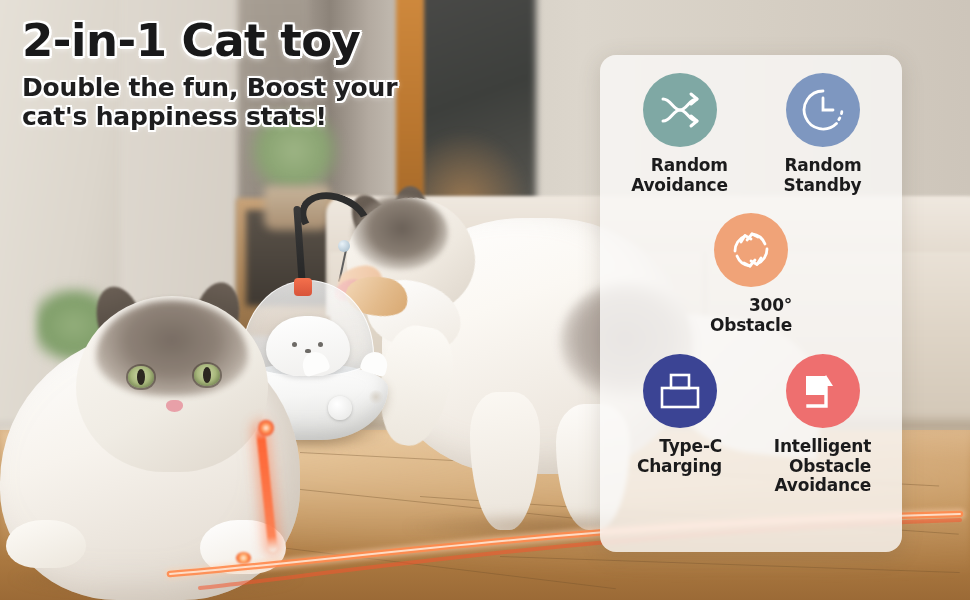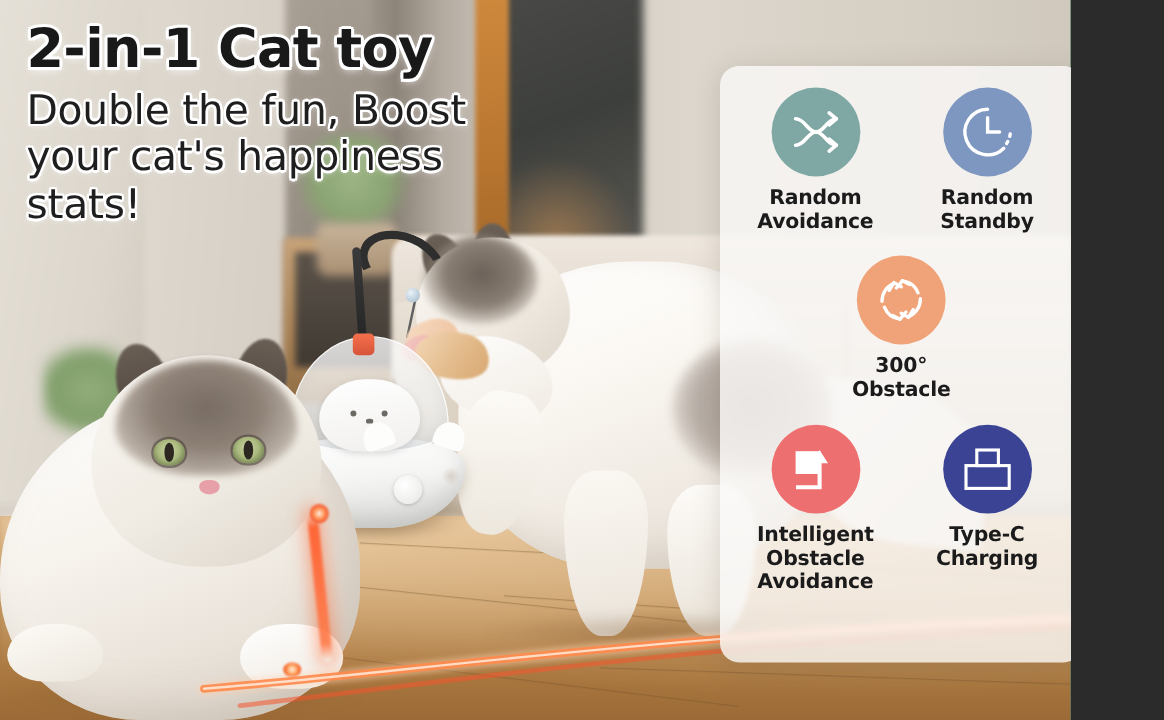--- a/index.html
+++ b/index.html
@@ -1,19 +1,19 @@
 <!DOCTYPE html>
 <html><head>
 <meta charset="utf-8">
 <title>2-in-1 Cat toy</title>
 <style>
   html,body{margin:0;padding:0;background:#2b2b2b;}
   *{box-sizing:border-box;}
   .stage{
-    position:relative;width:892px;height:600px;overflow:hidden;
+    position:relative;width:970px;height:600px;overflow:hidden;
     font-family:"DejaVu Sans","Liberation Sans",sans-serif;
     background:#86efac;
   }
 
   
   .bg{position:absolute;inset:0;}
   .wall{
     position:absolute;left:0;top:0;width:970px;height:470px;
     background:
       linear-gradient(90deg,
@@ -361,21 +361,21 @@
   .headline{position:absolute;left:22px;top:18px;width:420px;z-index:40;}
   .h-title{
     font-size:45px;font-weight:bold;color:#19191a;line-height:1.02;
     letter-spacing:-.5px;
     text-shadow:
       -2px -2px 0 #fff, 2px -2px 0 #fff, -2px 2px 0 #fff, 2px 2px 0 #fff,
       0 -2.5px 0 #fff, 0 2.5px 0 #fff, -2.5px 0 0 #fff, 2.5px 0 0 #fff,
       0 2px 7px rgba(255,255,255,.85);
   }
   .h-sub{
-    margin-top:9px;font-size:34px;font-weight:400;color:#1e1e1f;line-height:1.16;
+    margin-top:9px;font-size:25px;font-weight:700;color:#1e1e1f;line-height:1.16;
     letter-spacing:-.2px;
     text-shadow:
       -1.6px -1.6px 0 #fff, 1.6px -1.6px 0 #fff, -1.6px 1.6px 0 #fff, 1.6px 1.6px 0 #fff,
       0 -2px 0 #fff, 0 2px 0 #fff, -2px 0 0 #fff, 2px 0 0 #fff,
       0 1px 6px rgba(255,255,255,.8);
   }
 
   
   .panel{
     position:absolute;left:600px;top:55px;width:302px;height:497px;
@@ -389,21 +389,21 @@
   }
   .prow{display:flex;justify-content:space-around;align-items:flex-start;margin-bottom:6px;}
   .pcell{width:140px;display:flex;flex-direction:column;align-items:center;}
   .circle{
     width:74px;height:74px;border-radius:50%;
     display:flex;align-items:center;justify-content:center;
     margin-bottom:9px;
   }
   .circle svg{display:block;}
   .plabel{
-    font-size:17px;font-weight:600;color:#1b1b1c;text-align:center;
+    font-size:17px;font-weight:600;color:#1b1b1c;text-align:right;
     line-height:1.16;letter-spacing:-.2px;
   }
   .row2{margin-top:12px;}
   .row3{margin-top:12px;}
 </style>
 </head>
 <body>
 
 <div class="stage">
 
@@ -567,44 +567,44 @@
         <div class="plabel">
           <span>300°</span><br>
           <span>Obstacle</span>
         </div>
       </div>
 
     </div>
 
     <div class="prow row3">
       <div class="pcell">
-        <div class="circle" style="background:#ee6f6f">
-          <svg width="46" height="46" viewBox="0 0 46 46">
-            <rect x="6" y="8" width="20" height="19" fill="#ffffff"></rect>
-            <path d="M8 38 L 26 38 L 26 18" fill="none" stroke="#ffffff" stroke-width="3.4" stroke-linecap="square" stroke-linejoin="miter"></path>
-            <polygon points="26,7 33,18 19,18" fill="#ffffff"></polygon>
-          </svg>
-        </div>
-        <div class="plabel">
-          <span>Intelligent</span><br>
-          <span>Obstacle</span><br>
-          <span>Avoidance</span>
-        </div>
-      </div>
-
-      <div class="pcell">
         <div class="circle" style="background:#3b4494">
           <svg width="46" height="42" viewBox="0 0 46 42">
             <g fill="none" stroke="#ffffff" stroke-width="2.6">
               <rect x="14" y="5" width="18" height="13"></rect>
               <rect x="5" y="18" width="36" height="19"></rect>
             </g>
           </svg>
         </div>
         <div class="plabel">
           <span>Type-C</span><br>
           <span>Charging</span>
         </div>
       </div>
+
+      <div class="pcell">
+        <div class="circle" style="background:#ee6f6f">
+          <svg width="46" height="46" viewBox="0 0 46 46">
+            <rect x="6" y="8" width="20" height="19" fill="#ffffff"></rect>
+            <path d="M8 38 L 26 38 L 26 18" fill="none" stroke="#ffffff" stroke-width="3.4" stroke-linecap="square" stroke-linejoin="miter"></path>
+            <polygon points="26,7 33,18 19,18" fill="#ffffff"></polygon>
+          </svg>
+        </div>
+        <div class="plabel">
+          <span>Intelligent</span><br>
+          <span>Obstacle</span><br>
+          <span>Avoidance</span>
+        </div>
+      </div>
     </div>
 
   </div>
 </div>
 
 </body></html>

